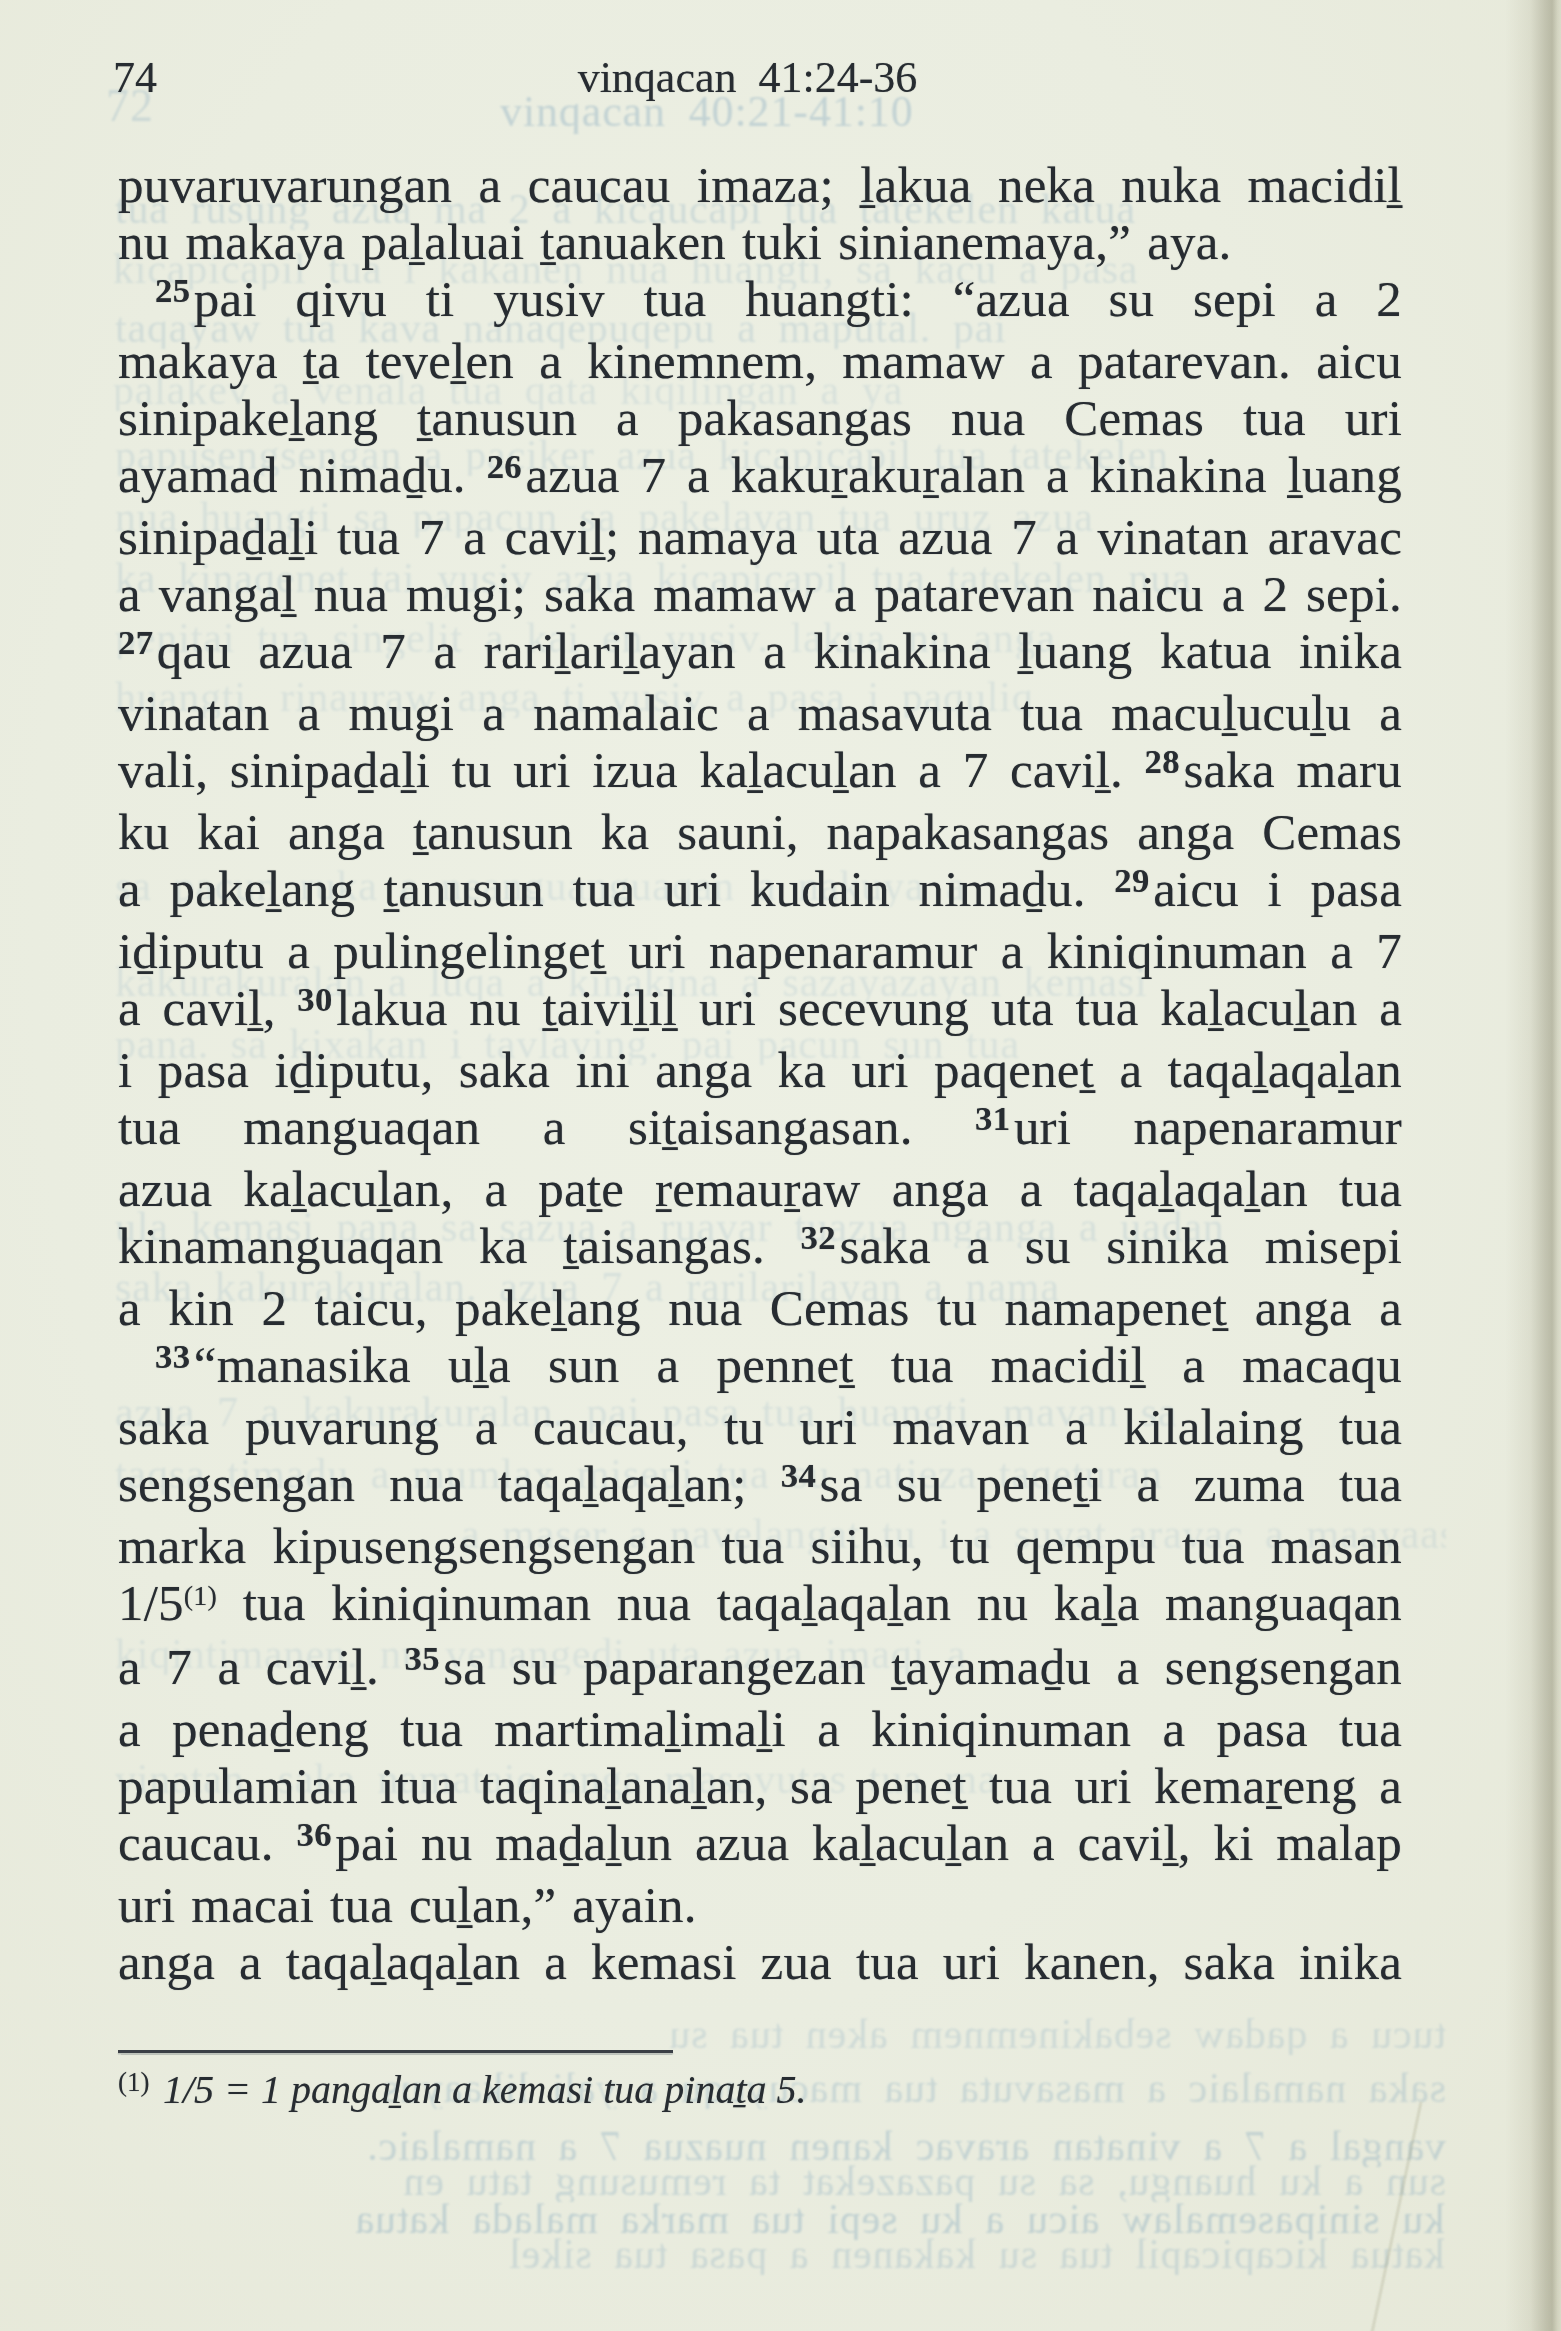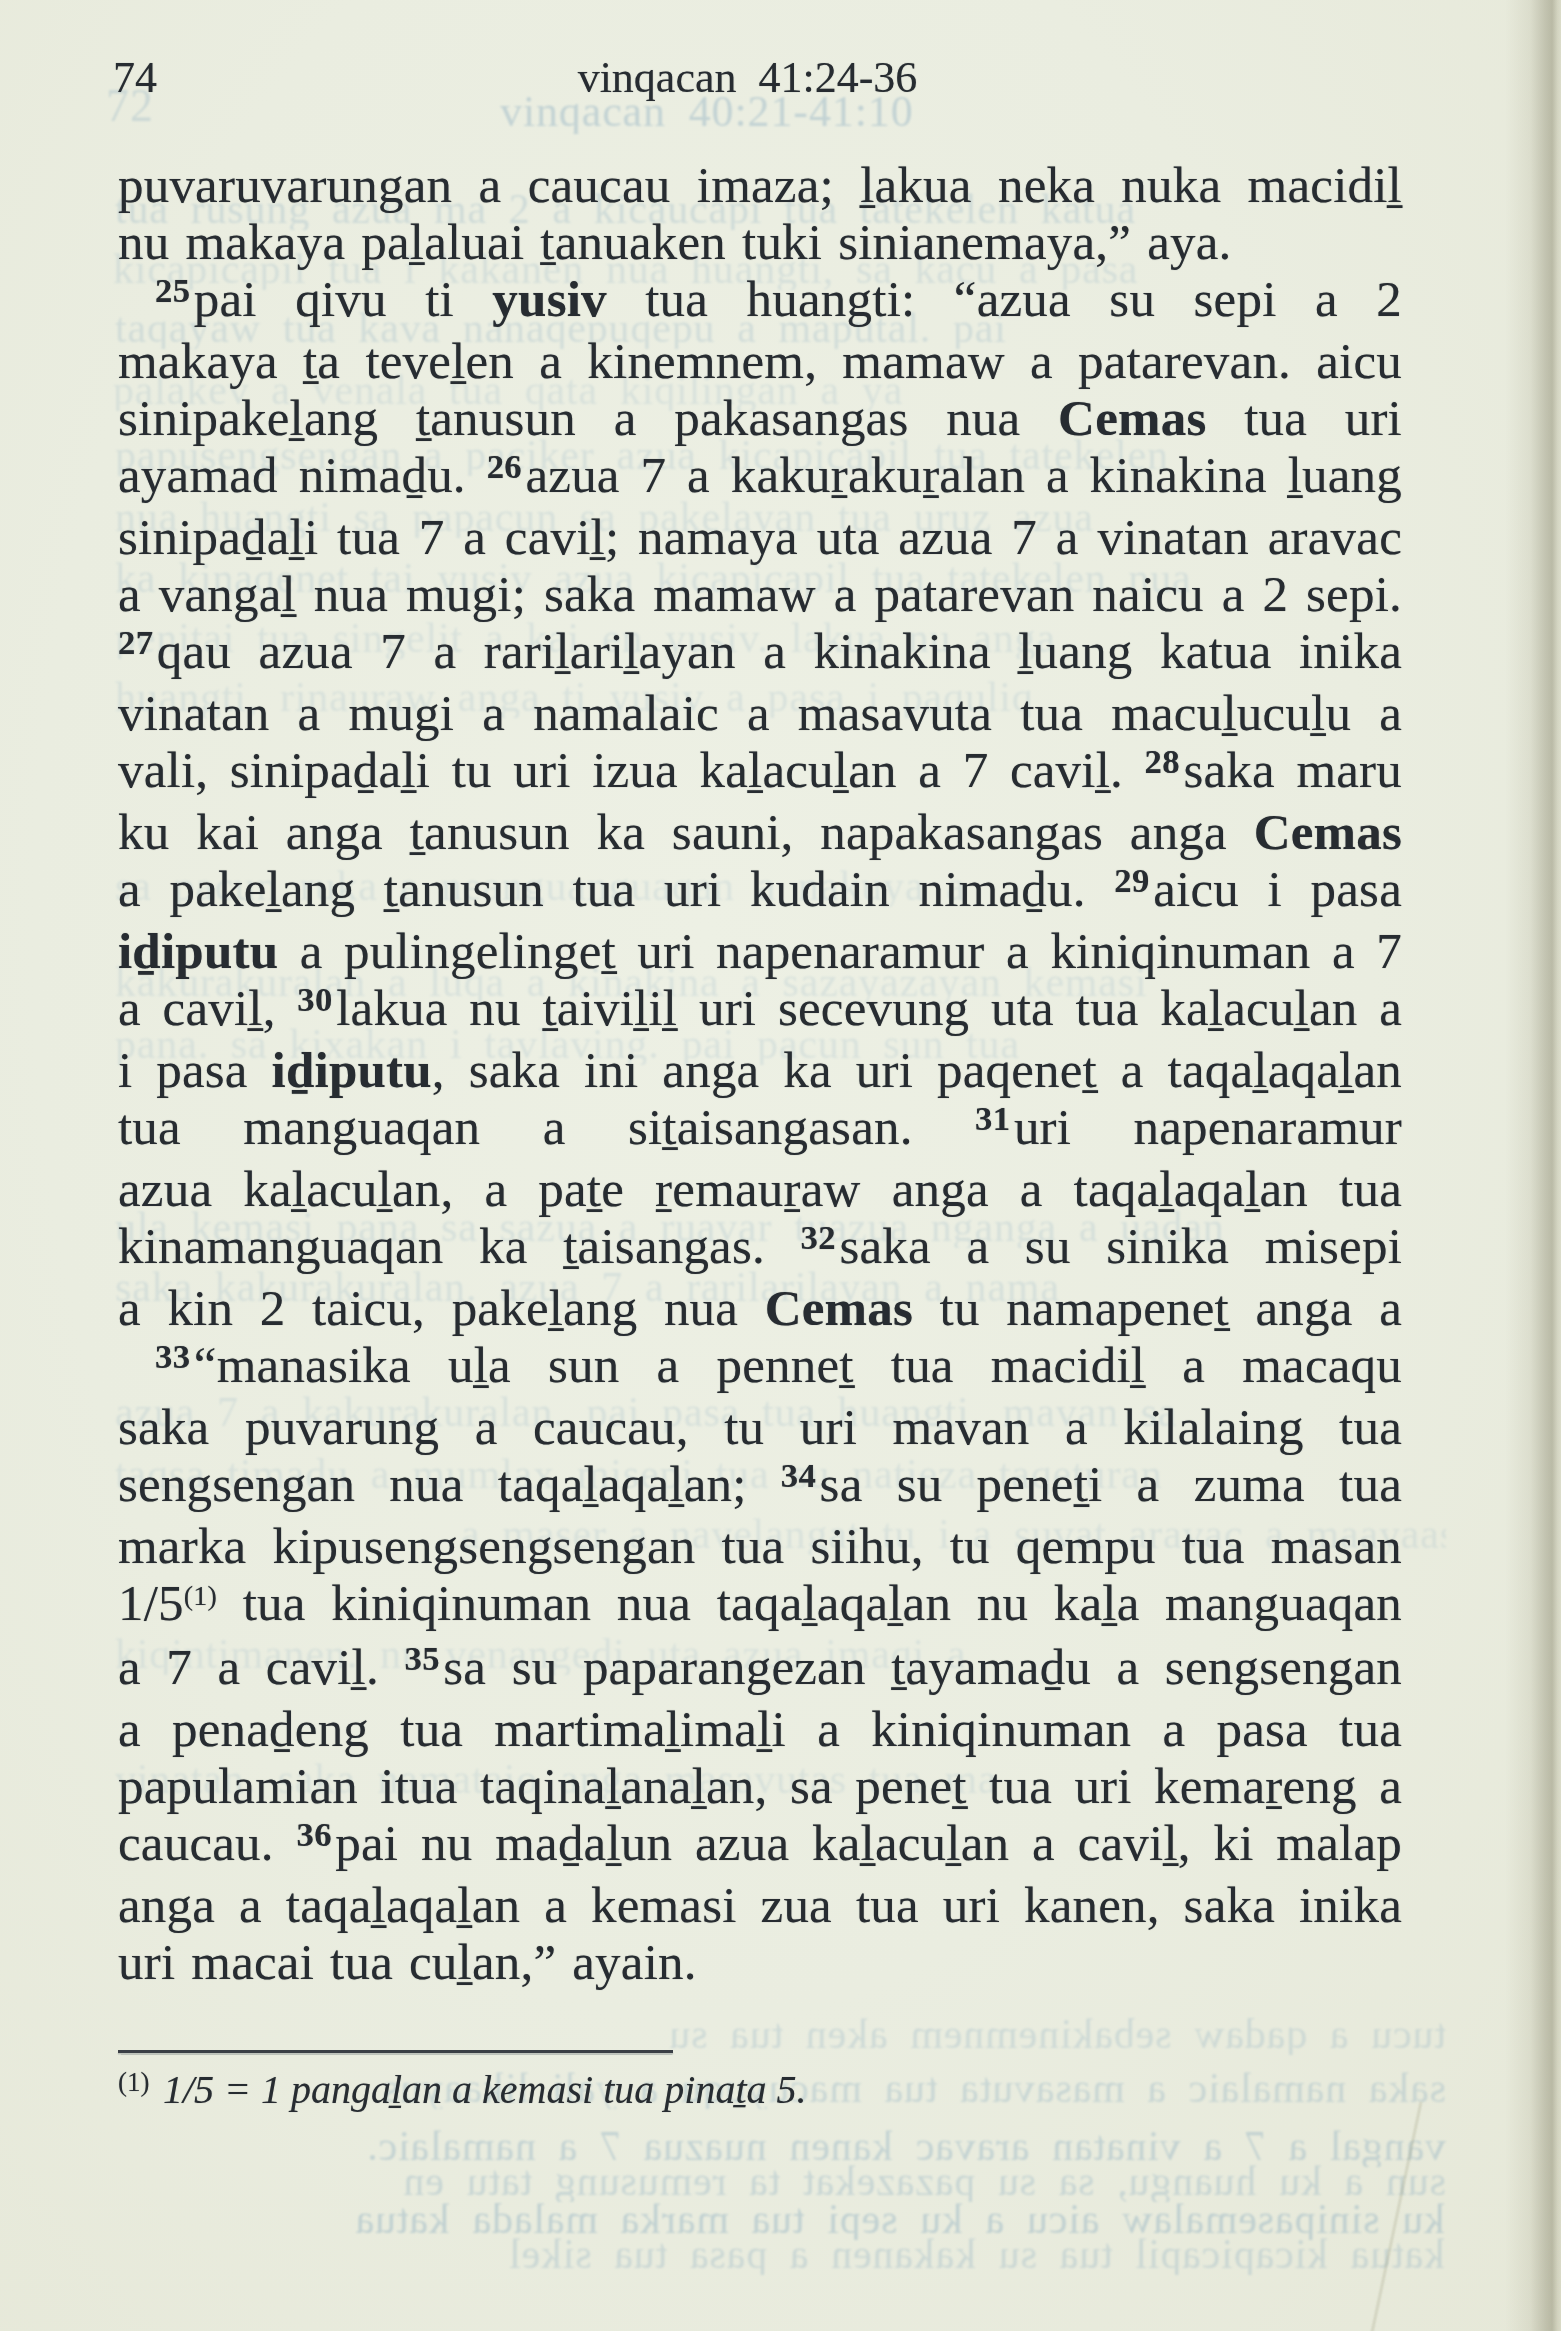--- a/index.html
+++ b/index.html
@@ -83,21 +83,21 @@
   }
   .line {
     text-align: justify;
   }
   .line.just {
     text-align-last: justify;
   }
   .line.indent {
     text-indent: 37px;
   }
-  .bold { font-weight: bold; }
+  .bold { font-weight: normal; }
   .verse {
     font-weight: bold;
     font-size: 0.68em;
     position: relative;
     top: -0.40em;
     margin-right: 0.10em;
     letter-spacing: 0.01em;
   }
   .fnref {
     font-size: 0.55em;
@@ -223,22 +223,22 @@
         <div class="line just"><span class="plain">a kin 2 taicu, pakeḻang nua </span><span class="bold">Cemas</span><span class="plain"> tu namapeneṯ anga a</span></div>
         <div class="line just indent"><span class="verse">33</span><span class="plain">“manasika uḻa sun a penneṯ tua macidiḻ a macaqu</span></div>
         <div class="line just"><span class="plain">saka puvarung a caucau, tu uri mavan a kilalaing tua</span></div>
         <div class="line just"><span class="plain">sengsengan nua taqaḻaqaḻan; </span><span class="verse">34</span><span class="plain">sa su peneṯi a zuma tua</span></div>
         <div class="line just"><span class="plain">marka kipusengsengsengan tua siihu, tu qempu tua masan</span></div>
         <div class="line just"><span class="plain">1/5</span><span class="fnref">(1)</span><span class="plain"> tua kiniqinuman nua taqaḻaqaḻan nu kaḻa manguaqan</span></div>
         <div class="line just"><span class="plain">a 7 a caviḻ. </span><span class="verse">35</span><span class="plain">sa su paparangezan ṯayamaḏu a sengsengan</span></div>
         <div class="line just"><span class="plain">a penaḏeng tua martimaḻimaḻi a kiniqinuman a pasa tua</span></div>
         <div class="line just"><span class="plain">papulamian itua taqinaḻanaḻan, sa peneṯ tua uri kemaṟeng a</span></div>
         <div class="line just"><span class="plain">caucau. </span><span class="verse">36</span><span class="plain">pai nu maḏaḻun azua kaḻacuḻan a caviḻ, ki malap</span></div>
+        <div class="line"><span class="plain">uri macai tua cuḻan,” ayain.</span></div>
         <div class="line just"><span class="plain">anga a taqaḻaqaḻan a kemasi zua tua uri kanen, saka inika</span></div>
-        <div class="line"><span class="plain">uri macai tua cuḻan,” ayain.</span></div>
       </div>
 
     <div class="footnote-rule"></div>
     <div class="footnote">
       <span class="marker">(1)</span><span>1/5 = 1 pangaḻan a kemasi tua pinaṯa 5.</span>
     </div>
   </div>
 
   <div class="edge-right"></div>
   <div class="crease-line"></div>

